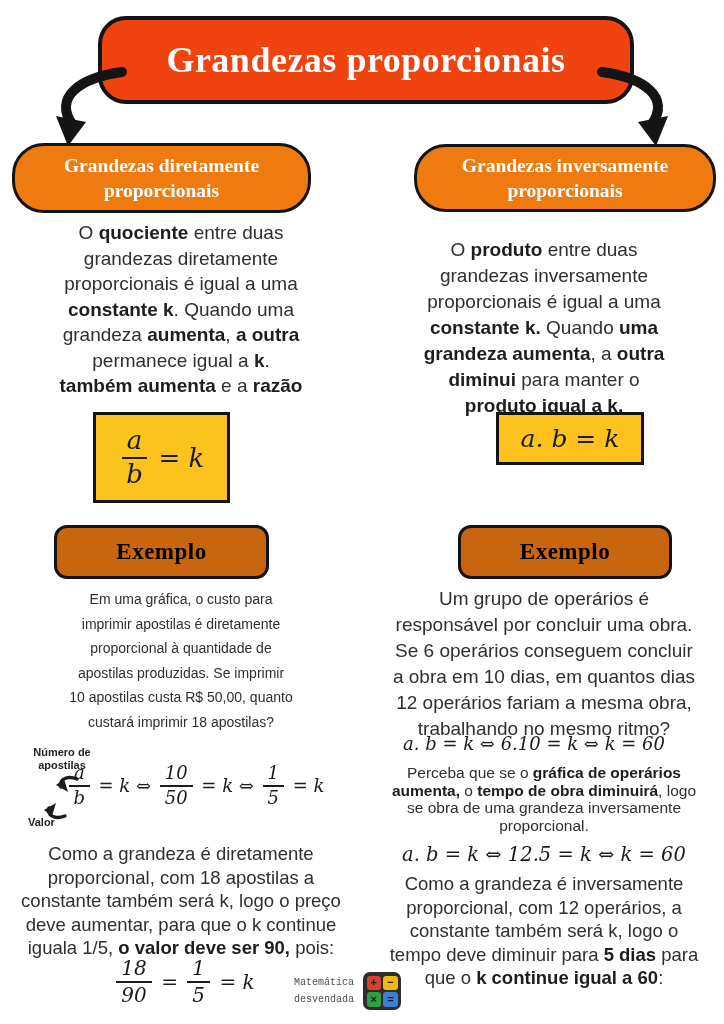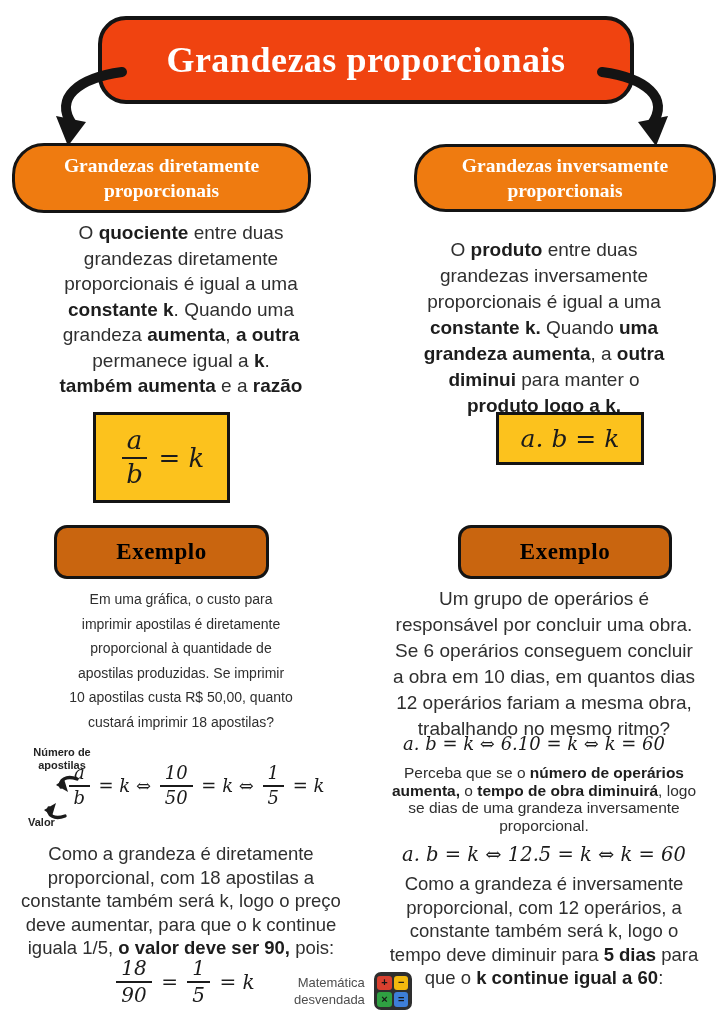--- a/index.html
+++ b/index.html
@@ -68,21 +68,21 @@
   .mini-arrow{position:absolute;}
   #arrTop{left:56px;top:30px;}
   #arrBottom{left:44px;top:55px;transform:scaleY(-1);}
 
   
   #arrowL{left:30px;top:64px;}
   #arrowR{left:589px;top:64px;}
 
   
   #footer{left:294px;top:972px;display:flex;align-items:center;gap:9px;}
-  .brand{font-size:13px;line-height:17px;color:#4d4d4d;text-align:right;}
+  .brand{font-size:10px;line-height:17px;color:#4d4d4d;text-align:right;font-family:Liberation Mono, monospace;}
   .calc{width:38px;height:38px;border:2.5px solid #2e2e2e;border-radius:7px;background:#2e2e2e;
     display:grid;grid-template-columns:1fr 1fr;grid-template-rows:1fr 1fr;gap:2.5px;padding:1.5px;box-sizing:border-box;}
   .calc .cell{border-radius:3px;display:flex;align-items:center;justify-content:center;
     font-size:11px;font-weight:700;color:#161616;line-height:1;}
 </style>
 <title>Grandezas proporcionais</title></head>
 <body>
 
 <div id="page">
 
@@ -117,21 +117,21 @@
       <div class="tl"><span>permanece igual a </span><span class="b">k</span><span>.</span></div>
       <div class="tl"><span class="b">também aumenta</span><span> e a </span><span class="b">razão</span></div>
     </div>
   <div class="abs txt" id="introR">
       <div class="tl"><span>O </span><span class="b">produto</span><span> entre duas</span></div>
       <div class="tl"><span>grandezas inversamente</span></div>
       <div class="tl"><span>proporcionais é igual a uma</span></div>
       <div class="tl"><span class="b">constante k.</span><span> Quando </span><span class="b">uma</span></div>
       <div class="tl"><span class="b">grandeza aumenta</span><span>, a </span><span class="b">outra</span></div>
       <div class="tl"><span class="b">diminui</span><span> para manter o</span></div>
-      <div class="tl"><span class="b">produto logo a k.</span></div>
+      <div class="tl"><span class="b">produto igual a k.</span></div>
     </div>
 
   <div class="abs ybox" id="boxL" style="background-color: rgb(252, 194, 29);">
     <div class="math">
         <span class="mfrac">
           <span class="mnum">a</span>
           <span class="mden">b</span>
         </span>
         <span class="mt"> = k</span>
       </div>
@@ -218,23 +218,23 @@
         <span class="mnum">1</span>
         <span class="mden">5</span>
       </span>
       <span class="mt"> = k</span>
     </div>
 
   <div class="abs math" id="work1R">
       <span class="mt">a. b = k ⇔ 6.10 = k ⇔ k = 60</span>
     </div>
   <div class="abs txt" id="noteR">
-      <div class="tl"><span>Perceba que se o </span><span class="b">número de operários</span></div>
+      <div class="tl"><span>Perceba que se o </span><span class="b">gráfica de operários</span></div>
       <div class="tl"><span class="b">aumenta,</span><span> o </span><span class="b">tempo de obra diminuirá</span><span>, logo</span></div>
-      <div class="tl"><span>se dias de uma grandeza inversamente</span></div>
+      <div class="tl"><span>se obra de uma grandeza inversamente</span></div>
       <div class="tl"><span>proporcional.</span></div>
     </div>
   <div class="abs math" id="work2R">
       <span class="mt">a. b = k ⇔ 12.5 = k ⇔ k = 60</span>
     </div>
   <div class="abs txt" id="conclR">
       <div class="tl"><span>Como a grandeza é inversamente</span></div>
       <div class="tl"><span>proporcional, com 12 operários, a</span></div>
       <div class="tl"><span>constante também será k, logo o</span></div>
       <div class="tl"><span>tempo deve diminuir para </span><span class="b">5 dias</span><span> para</span></div>

